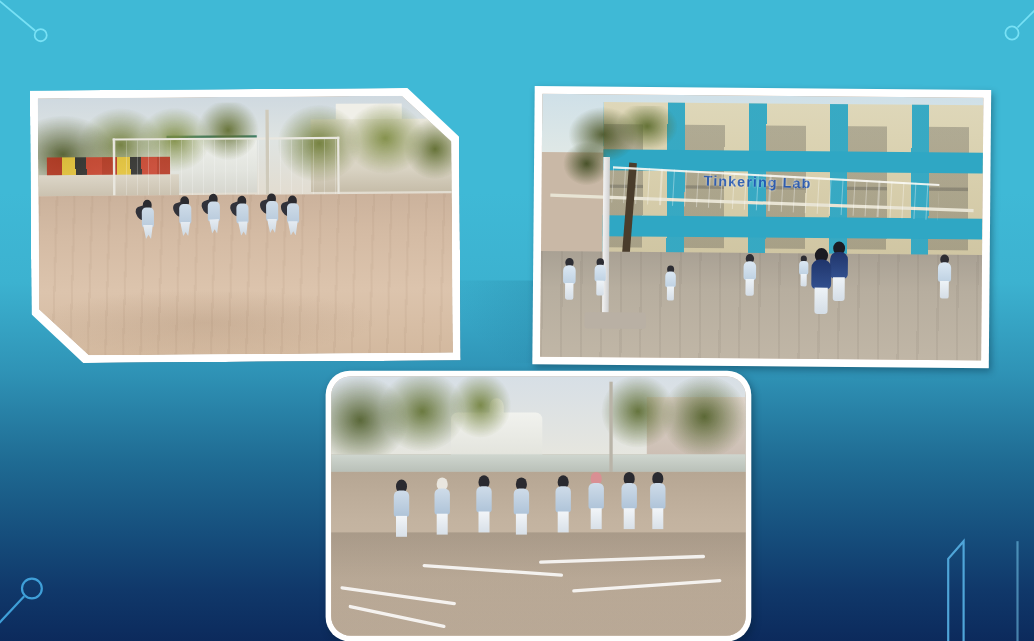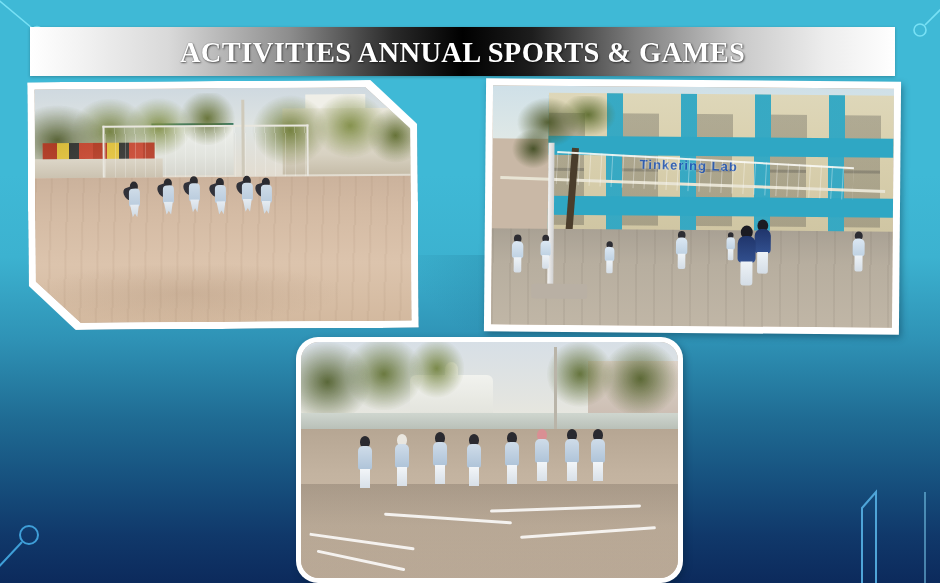--- a/index.html
+++ b/index.html
@@ -394,23 +394,20 @@
     <circle cx="35" cy="19" r="9" fill="none" stroke="#3f9fd8" stroke-width="2"></circle>
     <line x1="28" y1="26" x2="0" y2="56" stroke="#3f9fd8" stroke-width="2"></line>
   </svg>
 
   <svg class="deco" style="left:858px; top:470px; width:82px; height:113px;">
     <polyline points="4,113 4,38 18,22 18,113" fill="none" stroke="#4fa5d8" stroke-width="2"></polyline>
   </svg>
 
   <div class="bar-line" style="right:14px; top:492px; width:2px; height:91px;"></div>
 
-  <div id="title-banner">
-    <span id="title-text">ACTIVITIES ANNUAL SPORTS &amp; GAMES</span>
-  </div>
 
   <div class="photo-frame" id="photo-1">
     <div class="photo-img">
       <div class="p1-sky"></div>
       <div class="p1-bldg-far"></div>
       <div class="p1-bldg-right"></div>
       <div class="p1-bldg-white"></div>
       <div class="p1-trees"></div>
       <div class="p1-wall"></div>
       <div class="p1-awning"></div>

